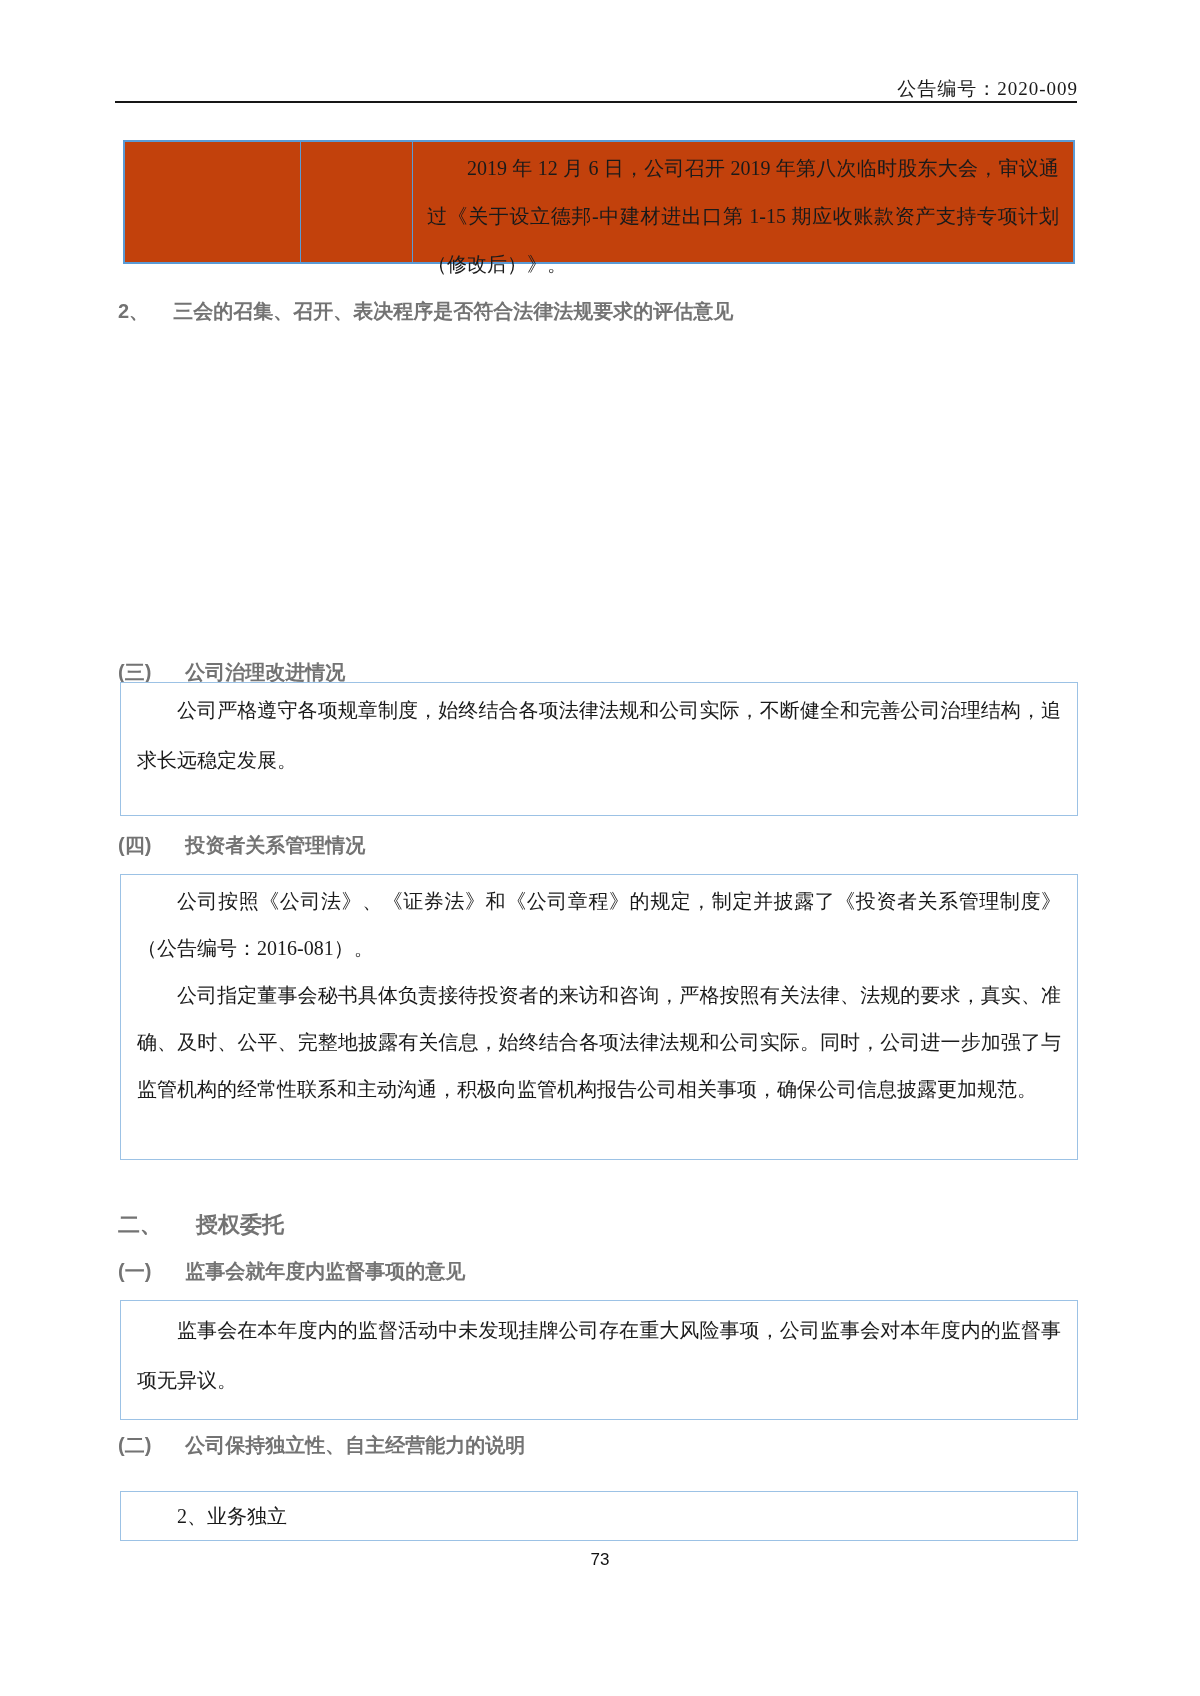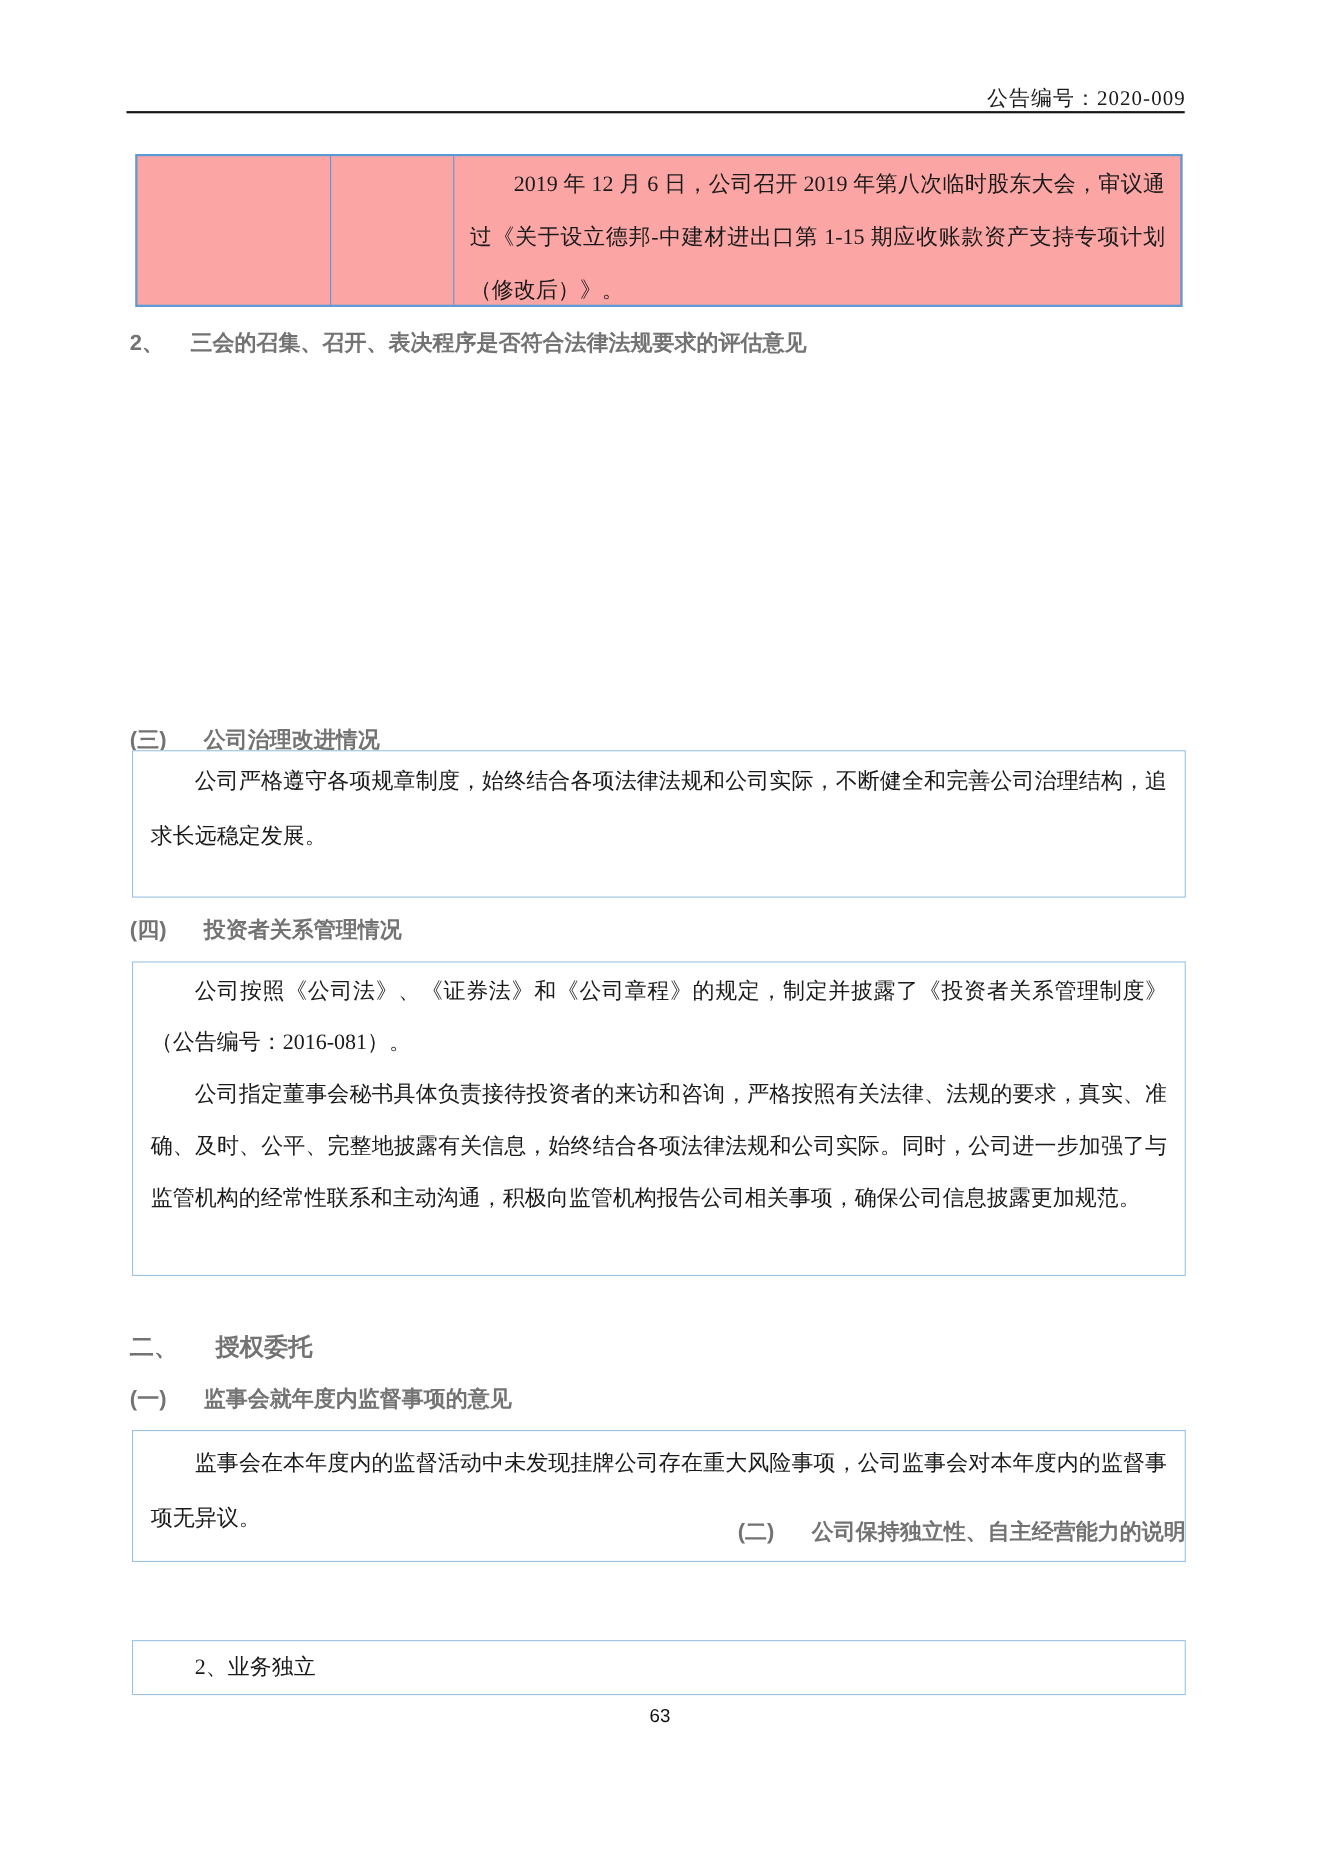--- a/index.html
+++ b/index.html
@@ -15,23 +15,23 @@
   .header-no{
     position:absolute;top:76px;right:122px;
     font-size:19px;letter-spacing:1px;
   }
   .header-rule{
     position:absolute;top:101px;left:115px;width:962px;height:2px;
     background:#161616;
   }
   
   .doc-table{
-    position:absolute;top:140px;left:123px;width:952px;height:139px;
+    position:absolute;top:140px;left:123px;width:952px;height:124px;
     border:2px solid #5b9bd5;
-    display:flex;box-sizing:border-box;background:#fca5a5;
+    display:flex;box-sizing:border-box;background:#c2410c;
   }
   .doc-table .cell{box-sizing:border-box;height:100%;}
   .doc-table .c1{width:176px;border-right:1px solid #5b9bd5;}
   .doc-table .c2{width:112px;border-right:1px solid #5b9bd5;}
   .doc-table .c3{flex:1;padding:2px 14px 0 14px;}
   .doc-table .c3 p{
     margin:0;font-size:20px;line-height:48px;
     text-indent:2em;text-align:justify;
   }
   
@@ -61,21 +61,21 @@
   .blk-investor p{line-height:47px;}
   .blk-supervisory{top:1300px;height:120px;padding-top:4px;}
   .blk-independence{top:1491px;height:50px;padding-top:0;}
   .blk-independence p{line-height:48px;text-align:left;}
   
   .h-eval{top:298px;}
   .h-gov {top:659px;}
   .h-inv {top:832px;}
   .h-main{top:1210px;}
   .h-sup {top:1258px;}
-  .h-ind {top:1379px;text-align:right;}
+  .h-ind {top:1432px;}
   
   .page-num{
     position:absolute;top:1550px;left:0;width:100%;
     text-align:center;
     font-family:"Liberation Sans","DejaVu Sans",sans-serif;
     font-size:17px;color:#111;
   }
 </style>
 </head>
 <body>
@@ -128,15 +128,15 @@
   </div>
 
   <div class="h h-ind">
     <span class="h-label">(二)</span><span>公司保持独立性、自主经营能力的说明</span>
   </div>
 
   <div class="blk blk-independence">
     <p>2、业务独立</p>
   </div>
 
-  <div class="page-num">63</div>
+  <div class="page-num">73</div>
 
 </div>
 
 </body></html>

